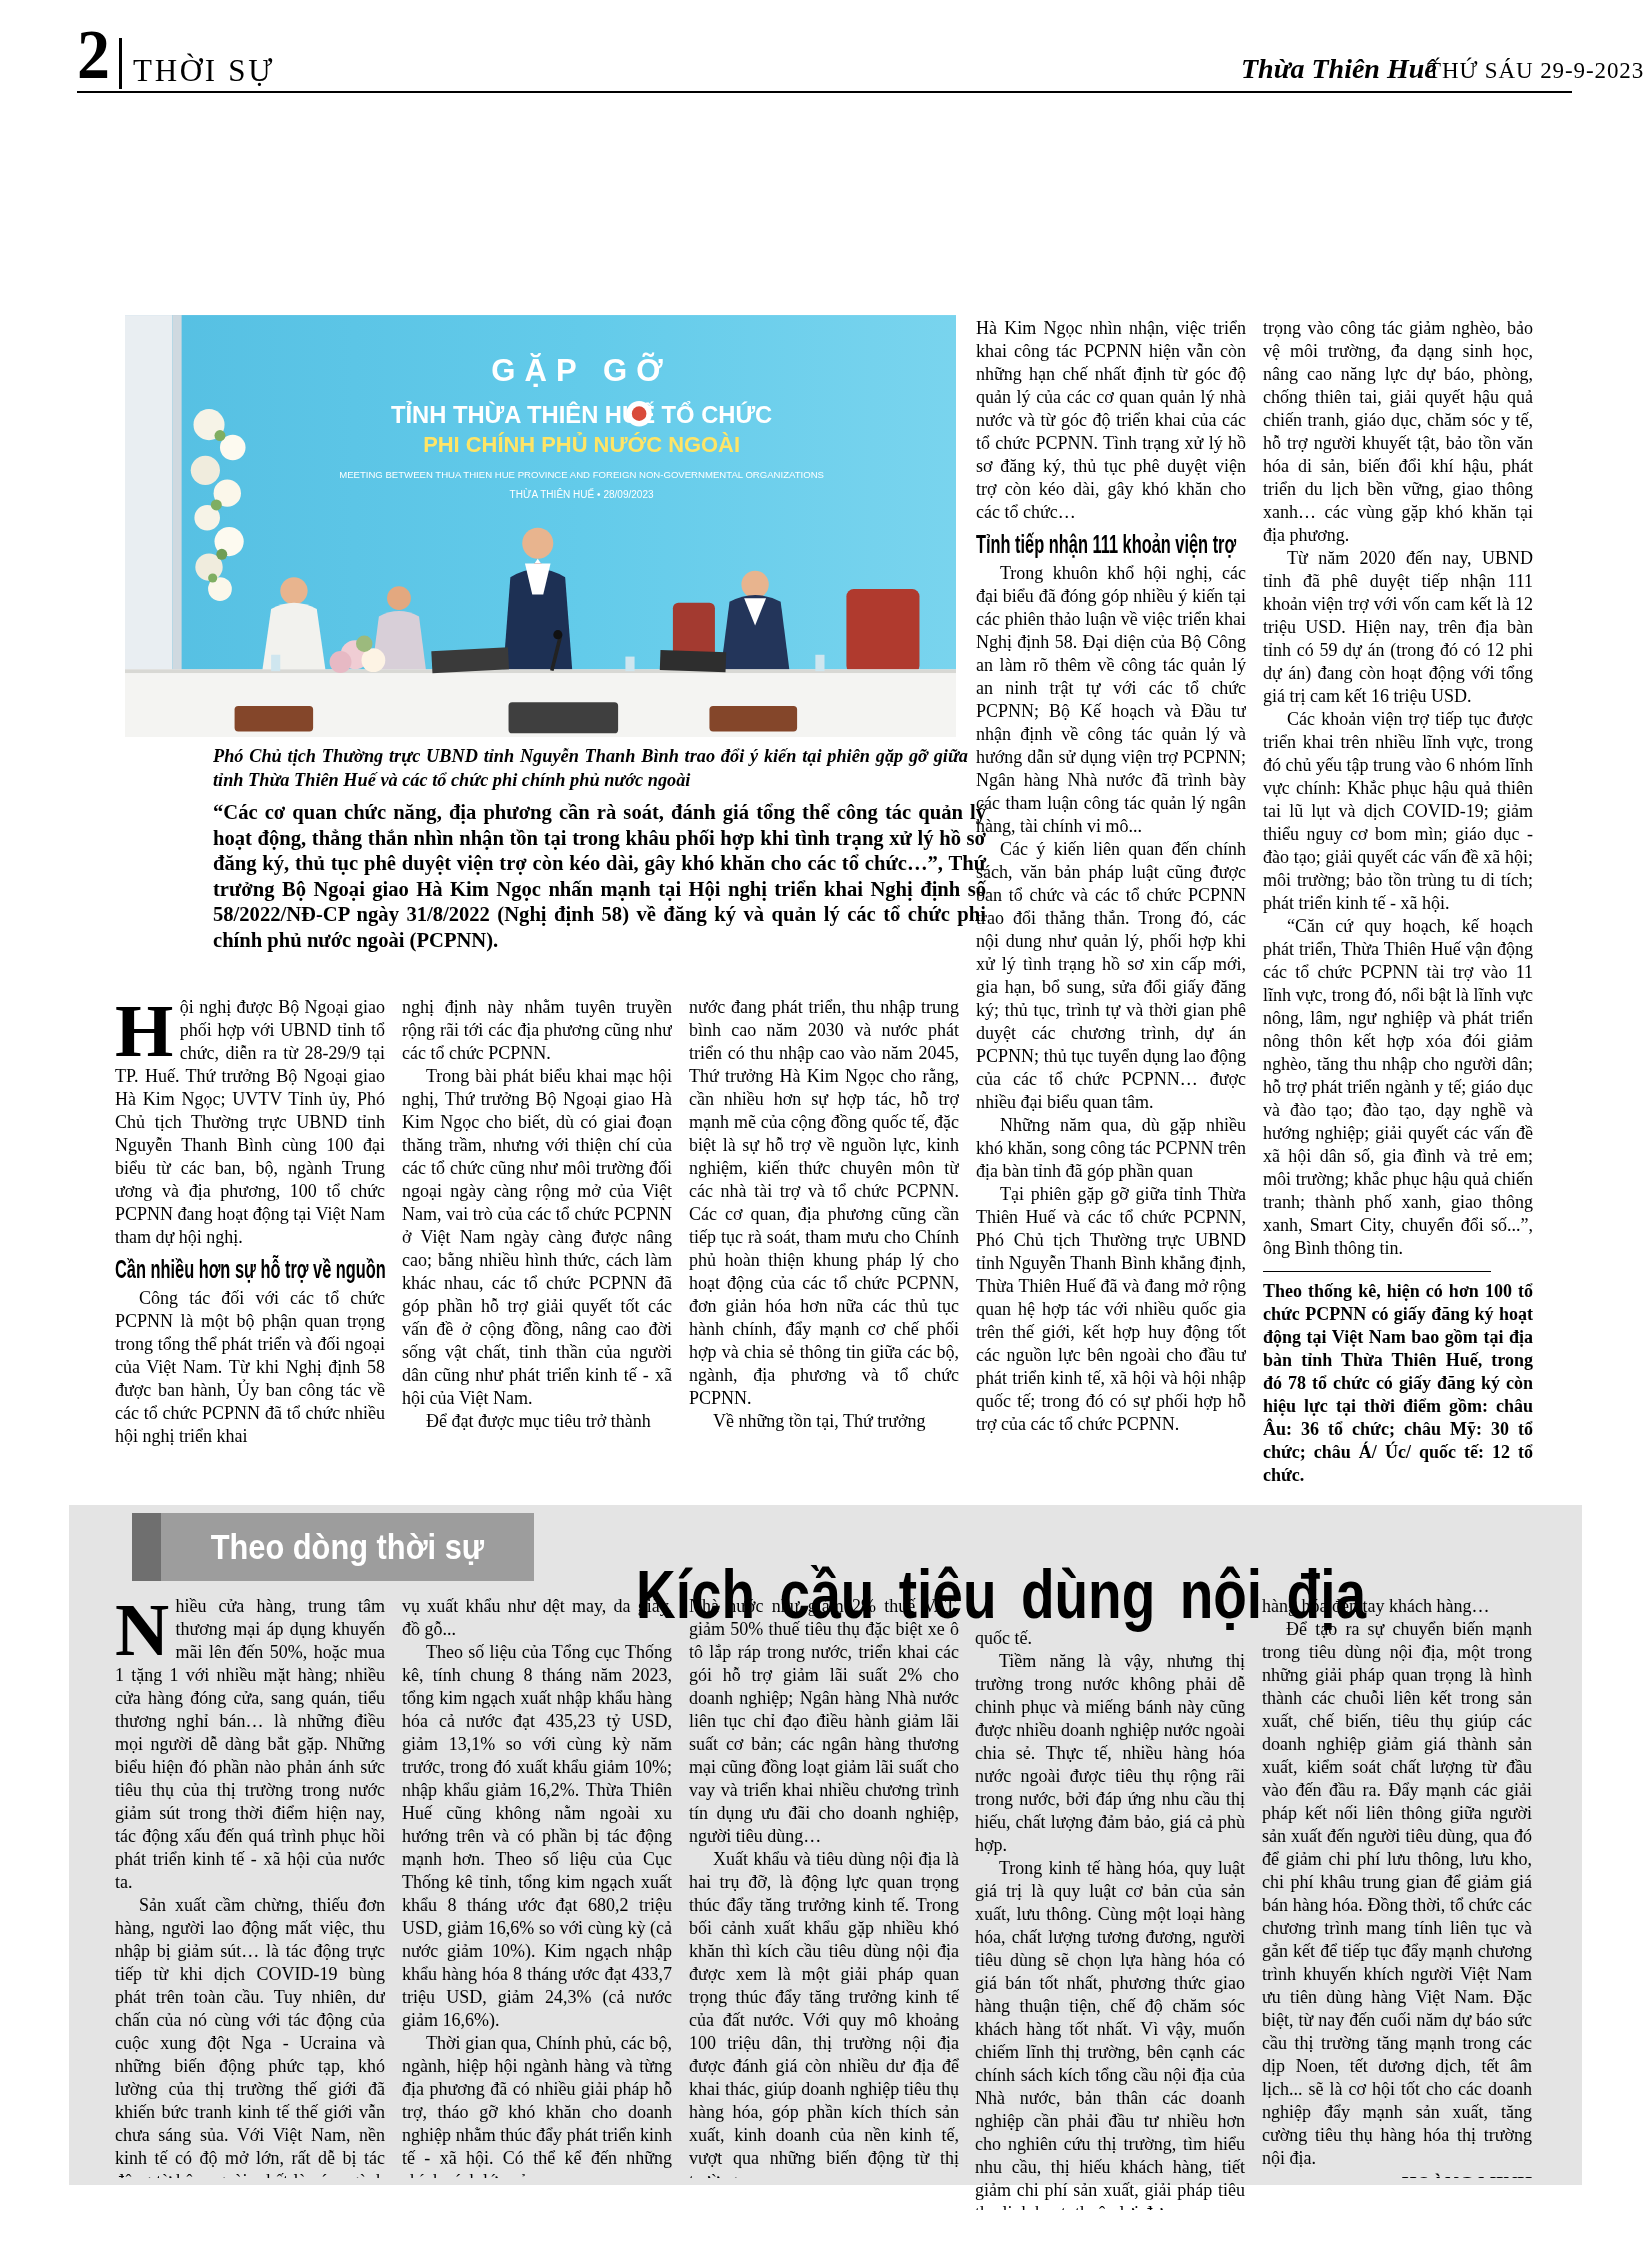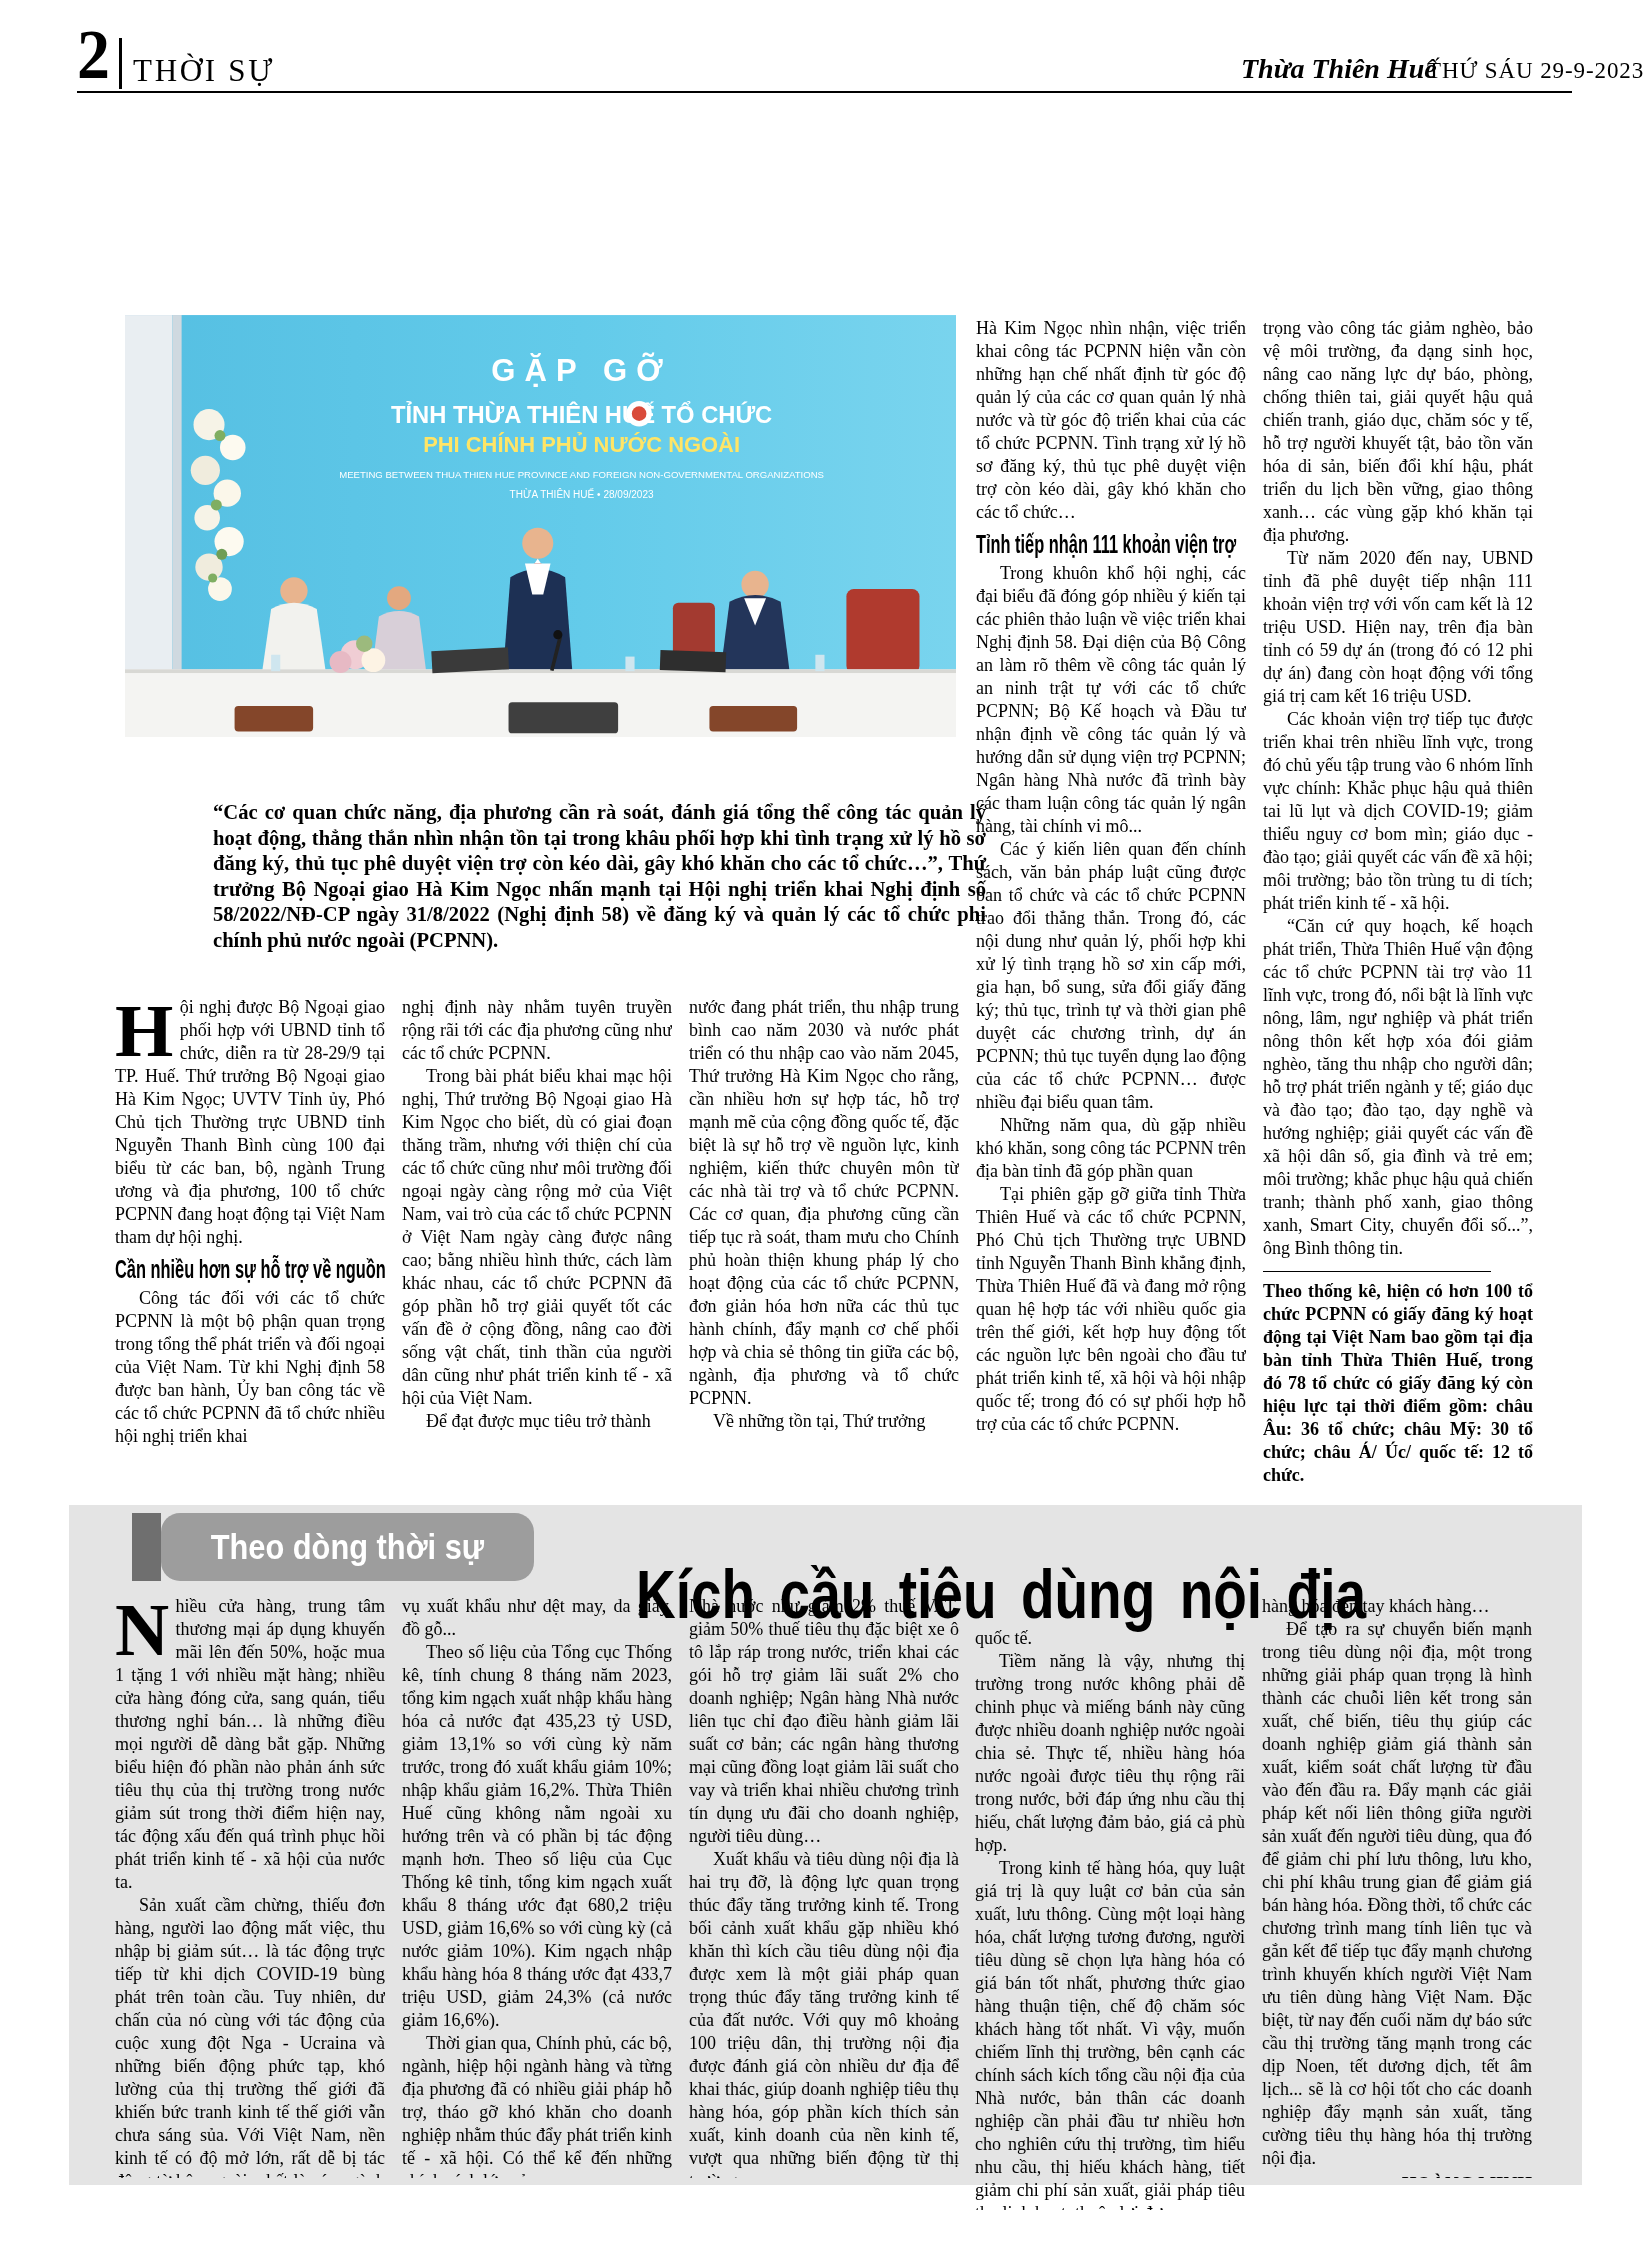--- a/index.html
+++ b/index.html
@@ -48,21 +48,21 @@
   .rule-r{width:137px;border-top:1.8px solid #000;margin:11px 0 8.2px auto;}
   .statnote p{font-weight:bold;text-indent:0;}
   .byline1{text-align:right;margin-top:3.7px;font-size:18.3px;}
   .byline1 .bl-label{font-weight:bold;font-style:italic;}
   .byline1 .bl-name{font-weight:bold;}
 
   
   .panel{position:absolute;left:69px;top:1505px;width:1513px;height:680px;background:#e4e4e4;}
   .kicker-tab{position:absolute;left:63px;top:8.2px;width:29px;height:68px;background:#6f6f6f;}
   .kicker-box{position:absolute;left:92px;top:8.2px;width:373px;height:68px;background:#9d9d9d;
-              text-align:center;border-radius:19px;}
+              text-align:center;}
   .kicker-box span{display:inline-block;font:bold 35px/68px "Liberation Sans",sans-serif;color:#fff;
                    transform:scaleX(0.88);transform-origin:50% 50%;white-space:nowrap;}
   .headline2{position:absolute;left:475px;top:1.8px;width:822px;text-align:right;margin-top:47px;}
   .headline2 span{display:inline-block;font:bold 55px "Liberation Sans",sans-serif;
                   letter-spacing:0;word-spacing:9.1px;transform:scale(1.0,1.25);
                   transform-origin:50% 0;white-space:nowrap;}
   .a2col{position:absolute;top:90px;width:270px;height:583px;overflow:hidden;
          font-size:18px;line-height:23px;text-align:justify;}
   .a2c1{left:46px;} .a2c2{left:333px;} .a2c3{left:620px;} .a2c4{left:906px;margin-top:32px;} .a2c5{left:1193px;}
   .a2col p{margin:0;text-indent:24px;}
@@ -158,20 +158,21 @@
         <rect x="756" y="372" width="10" height="18" fill="#cfe6ef"></rect>
       </g>
       <g>
         <rect x="120" y="428" width="86" height="28" rx="4" fill="#84462a"></rect>
         <rect x="420" y="424" width="120" height="34" rx="4" fill="#3f3f3f"></rect>
         <rect x="640" y="428" width="96" height="28" rx="4" fill="#84462a"></rect>
       </g>
     </svg>
   </div>
 
+  <div class="caption">Phó Chủ tịch Thường trực UBND tỉnh Nguyễn Thanh Bình trao đổi ý kiến tại phiên gặp gỡ giữa tỉnh Thừa Thiên Huế và các tổ chức phi chính phủ nước ngoài</div>
 
   <div class="leadquote">“Các cơ quan chức năng, địa phương cần rà soát, đánh giá tổng thể công tác quản lý hoạt động, thẳng thắn nhìn nhận tồn tại trong khâu phối hợp khi tình trạng xử lý hồ sơ đăng ký, thủ tục phê duyệt viện trợ còn kéo dài, gây khó khăn cho các tổ chức…”, Thứ trưởng Bộ Ngoại giao Hà Kim Ngọc nhấn mạnh tại Hội nghị triển khai Nghị định số 58/2022/NĐ-CP ngày 31/8/2022 (Nghị định 58) về đăng ký và quản lý các tổ chức phi chính phủ nước ngoài (PCPNN).</div>
 
   <div class="col a1c1">
     <p class="cont"><span class="dropcap">H</span><span>ội nghị được Bộ Ngoại giao phối hợp với UBND tỉnh tổ chức, diễn ra từ 28-29/9 tại TP. Huế. Thứ trưởng Bộ Ngoại giao Hà Kim Ngọc; UVTV Tỉnh ủy, Phó Chủ tịch Thường trực UBND tỉnh Nguyễn Thanh Bình cùng 100 đại biểu từ các ban, bộ, ngành Trung ương và địa phương, 100 tổ chức PCPNN đang hoạt động tại Việt Nam tham dự hội nghị.</span></p>
     <div class="subhead"><span>Cần nhiều hơn sự hỗ trợ về nguồn lực</span></div>
     <p>Công tác đối với các tổ chức PCPNN là một bộ phận quan trọng trong tổng thể phát triển và đối ngoại của Việt Nam. Từ khi Nghị định 58 được ban hành, Ủy ban công tác về các tổ chức PCPNN đã tổ chức nhiều hội nghị triển khai</p>
   </div>
 
   <div class="col a1c2">

